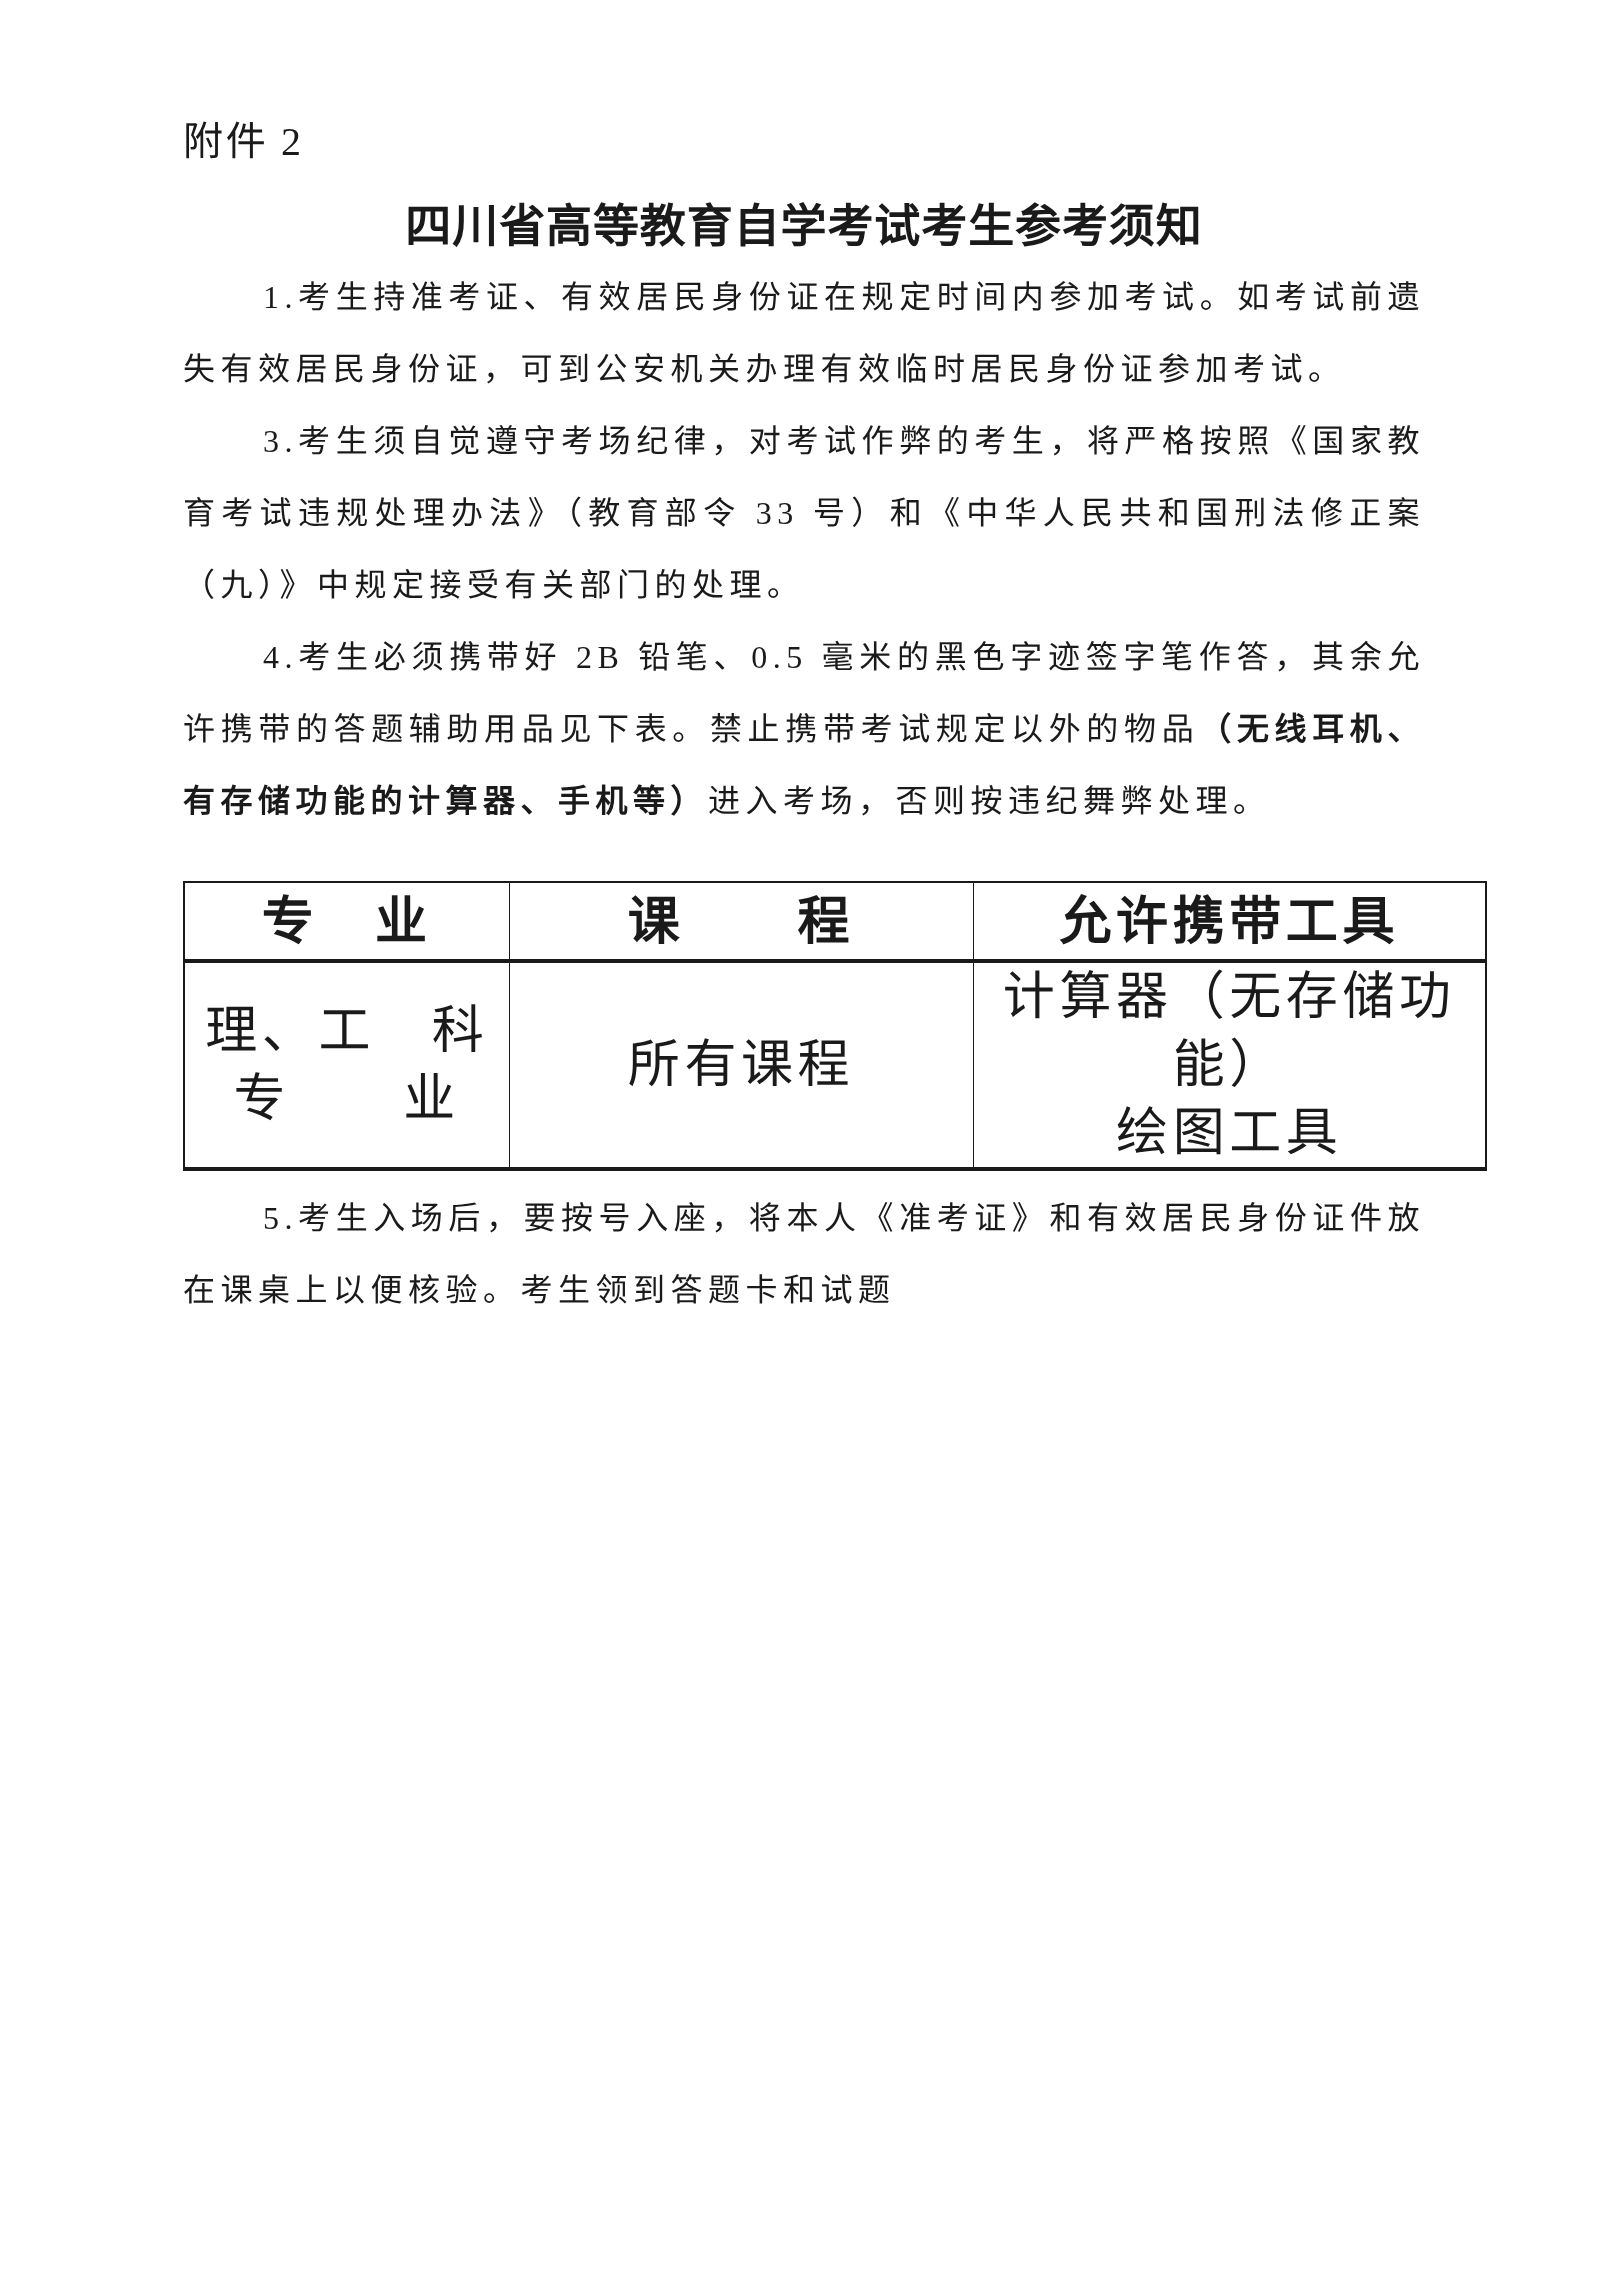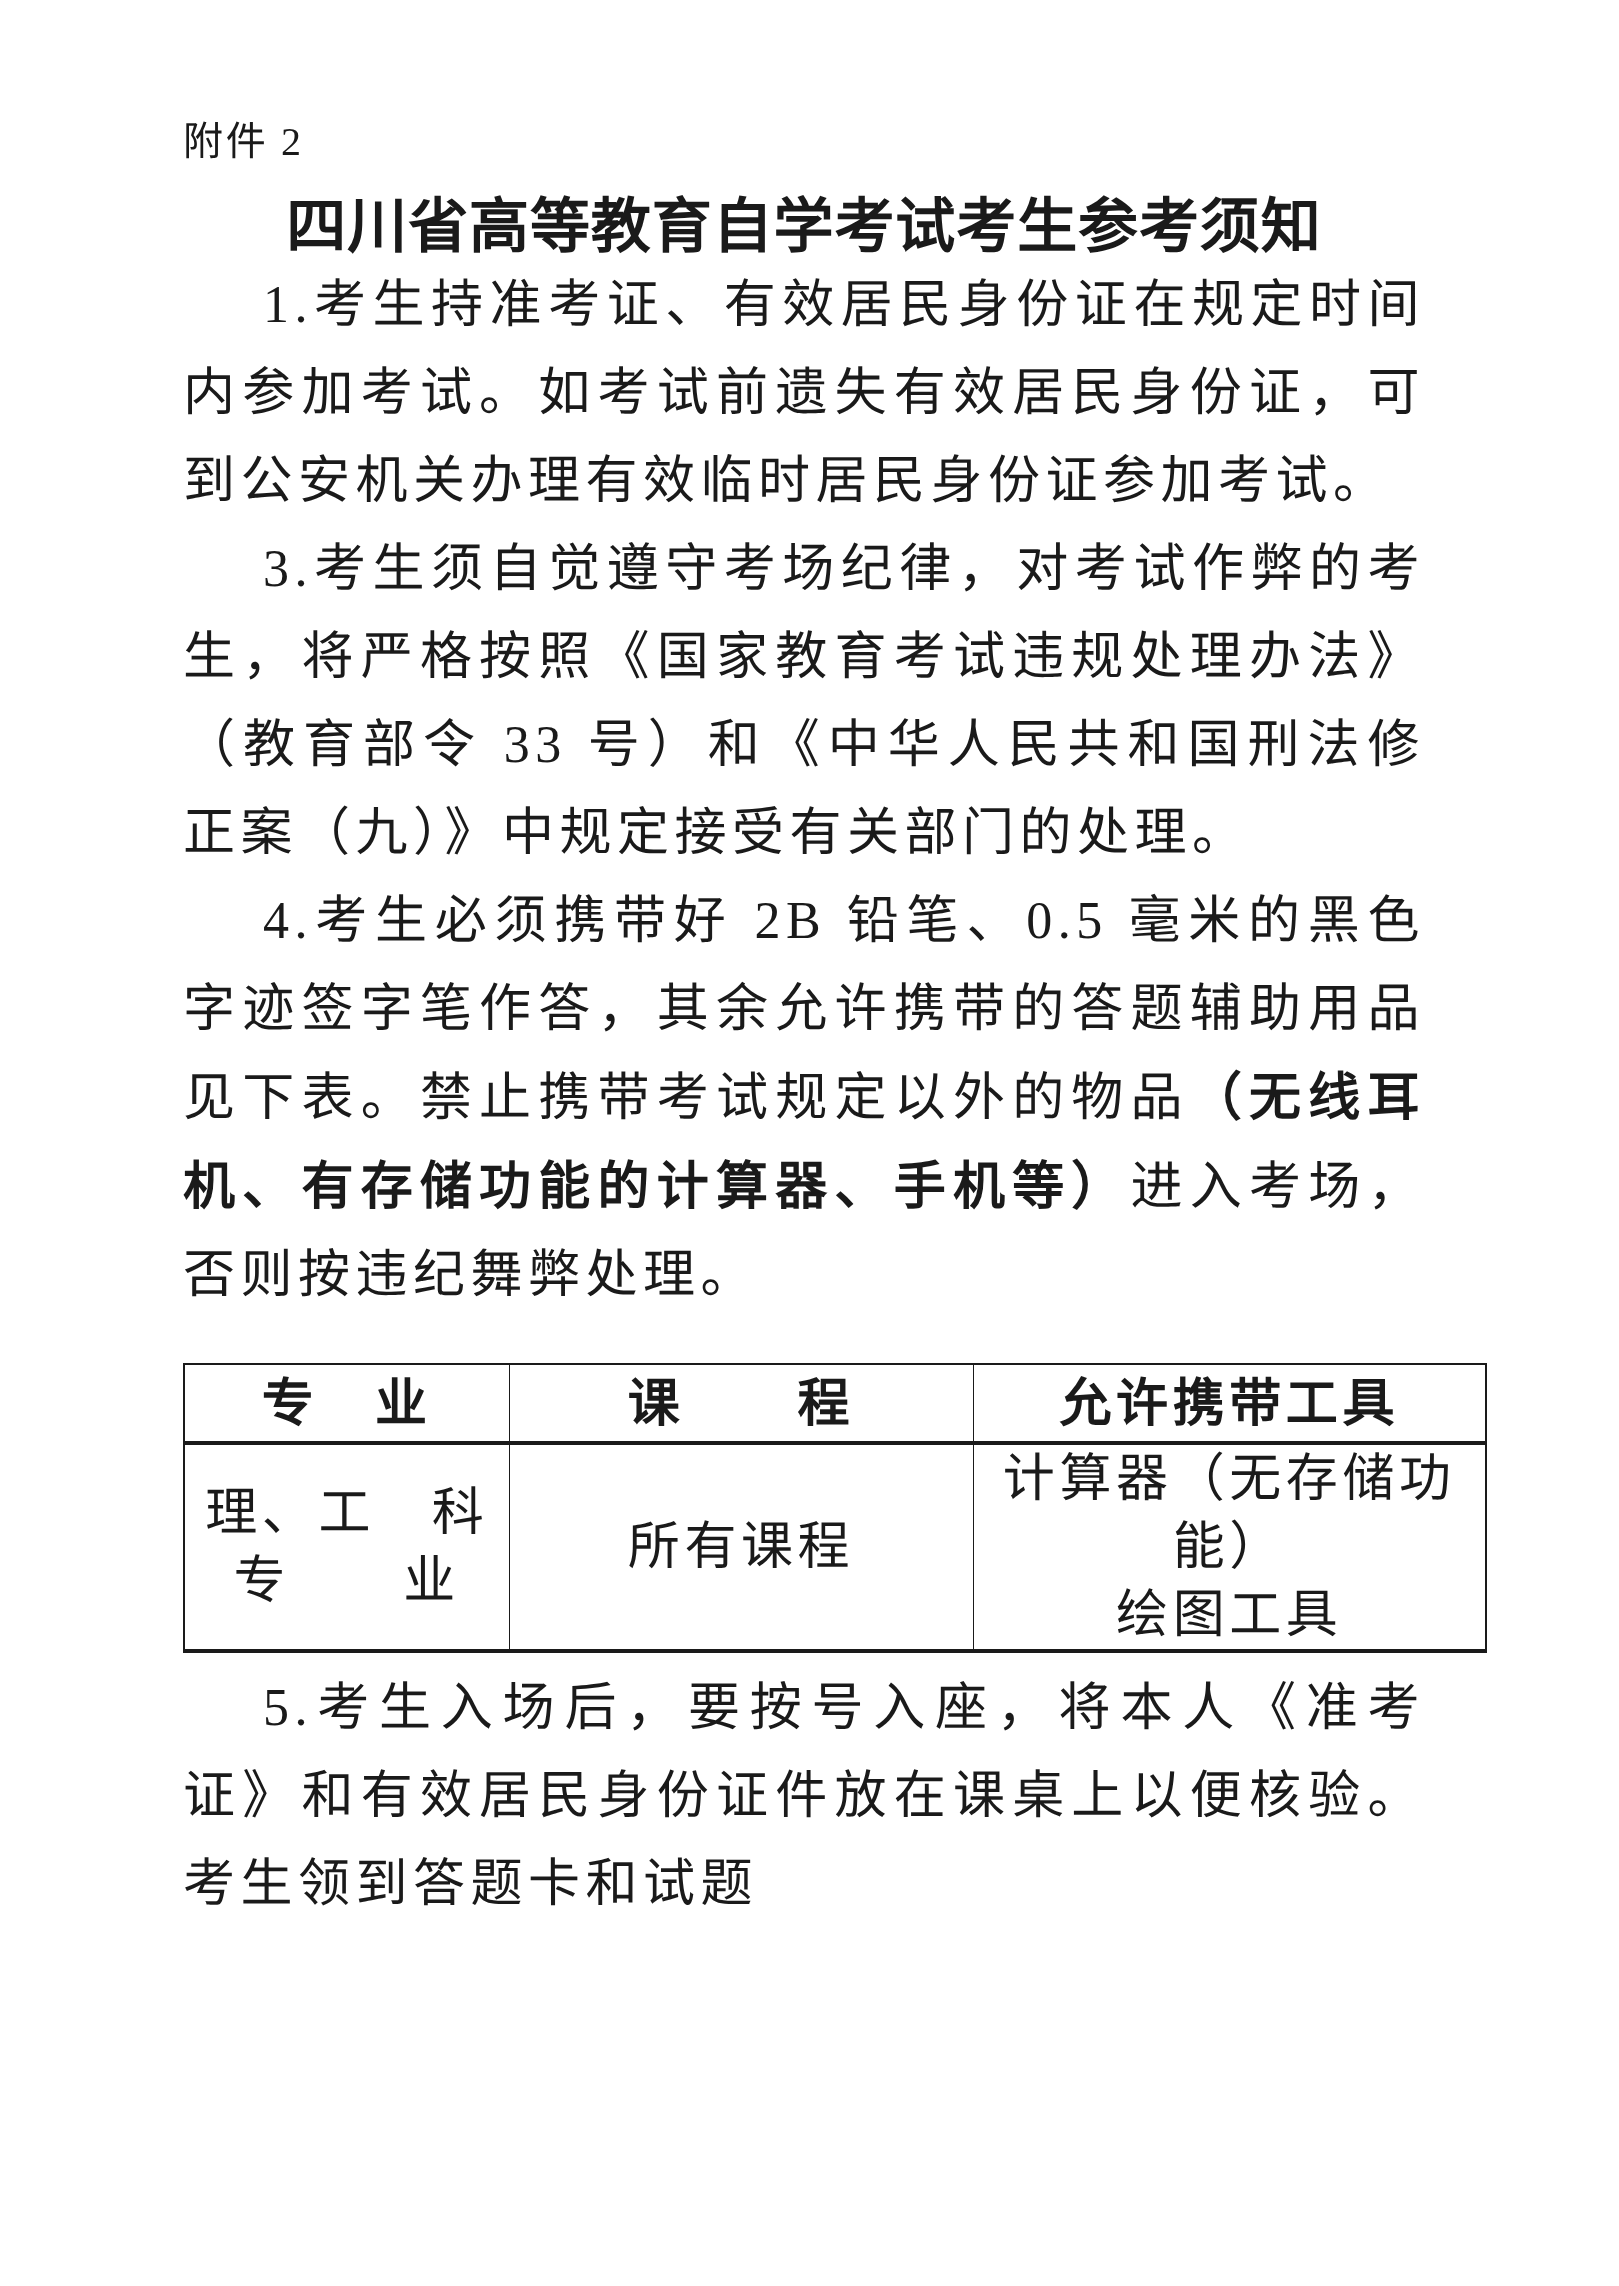--- a/index.html
+++ b/index.html
@@ -19,30 +19,30 @@
     overflow: hidden;
   }
   .attachment {
     font-size: 40px;
     line-height: 64px;
     letter-spacing: 2.7px;
   }
   .doc-title {
     margin: 18.3px 0 0 0;
     text-align: center;
-    font-size: 60px;
+    font-size: 46px;
     line-height: 69px;
     font-weight: 700;
     letter-spacing: 0.9px;
     font-family: "Liberation Sans", sans-serif;
   }
   .body-para {
     margin: 0;
-    font-size: 52px;
-    line-height: 88px;
+    font-size: 32px;
+    line-height: 72px;
     letter-spacing: 5.5px;
     text-indent: 80px;
     text-align: justify;
     text-align-last: left;
     word-break: normal;
   }
   .seg { font: inherit; }
   .bold-seg {
     font-weight: 700;
     font-family: Liberation Sans, sans-serif;

